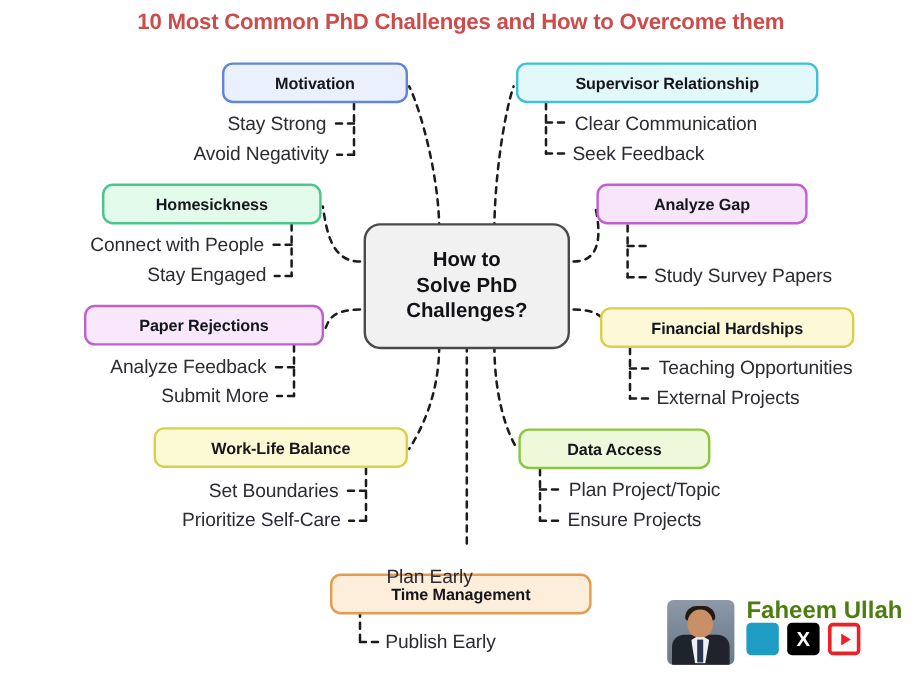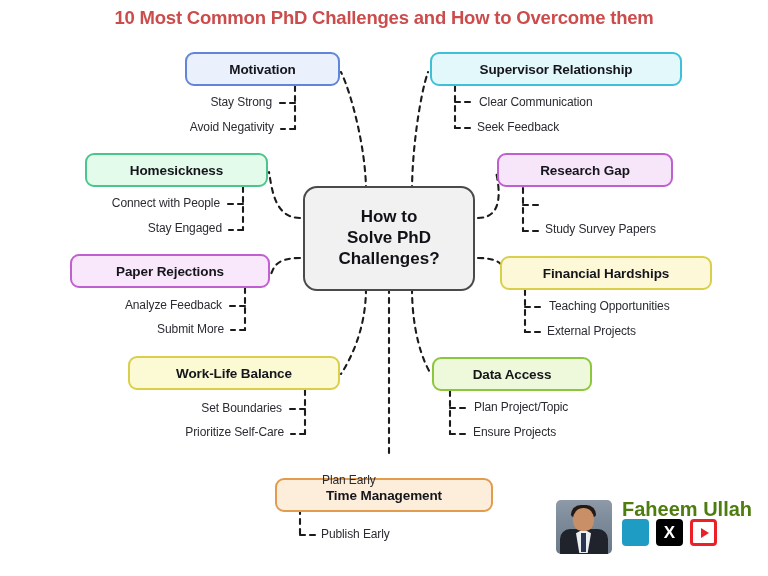--- a/index.html
+++ b/index.html
@@ -43,21 +43,21 @@
     display:flex;align-items:center;justify-content:center;
     text-align:center;
     font-weight:bold;
     font-size:17px;
     line-height:1.22;
     color:#111118;
   }
 
   .sub{
     position:absolute;
-    font-size:12px;
+    font-size:16px;
     color:#2b2b33;
     white-space:nowrap;
     letter-spacing:-0.1px;
   }
   .sub.left{text-align:right;}
   .sub.right{text-align:left;}
 
   
   .author{position:absolute;left:556px;top:498px;width:200px;height:62px;}
   .avatar{
@@ -196,21 +196,21 @@
   <div class="sub right" style="left:479px;top:95px;">Clear Communication</div>
   <div class="sub right" style="left:477px;top:120px;">Seek Feedback</div>
 
   <div class="node" style="left:85px;top:153px;width:183px;height:34px;background:#e2fbeb;border-color:#4cc58c;">
     <span>Homesickness</span>
   </div>
   <div class="sub left" style="left:25px;top:196px;width:195px;">Connect with People</div>
   <div class="sub left" style="left:25px;top:221px;width:197px;">Stay Engaged</div>
 
   <div class="node" style="left:497px;top:153px;width:176px;height:34px;background:#f7e6fa;border-color:#c05fd0;">
-    <span>Research Gap</span>
+    <span>Analyze Gap</span>
   </div>
   <div class="sub right" style="left:545px;top:222px;">Study Survey Papers</div>
 
   <div class="node" style="left:70px;top:254px;width:200px;height:34px;background:#f9e8fb;border-color:#c05fd0;">
     <span>Paper Rejections</span>
   </div>
   <div class="sub left" style="left:35px;top:298px;width:187px;">Analyze Feedback</div>
   <div class="sub left" style="left:35px;top:322px;width:189px;">Submit More</div>
 
   <div class="node" style="left:500px;top:256px;width:212px;height:34px;background:#fcf8d8;border-color:#d9cf4a;">

